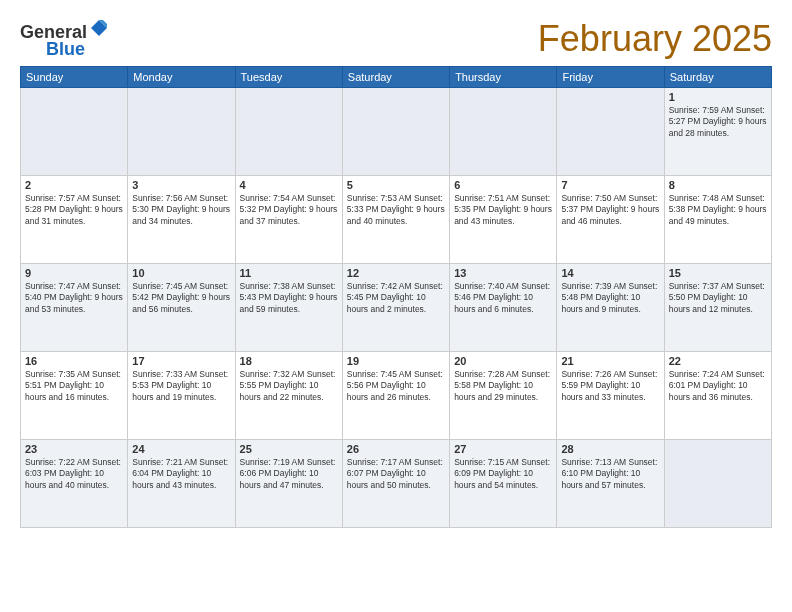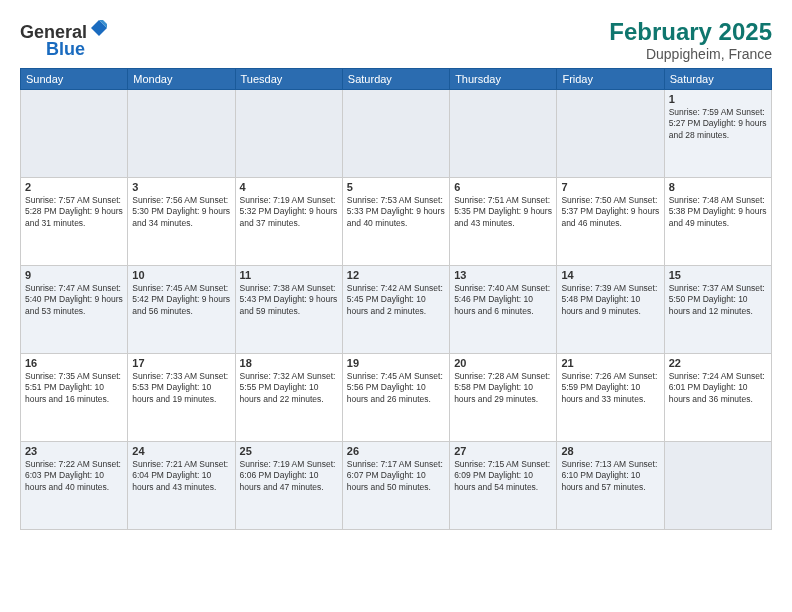--- a/index.html
+++ b/index.html
@@ -28,23 +28,23 @@
     .logo-text {
       font-size: 18px;
       font-weight: bold;
       line-height: 1.1;
     }
     .logo-general { color: #333; }
     .title-block {
       text-align: right;
     }
     .month-title {
-      font-size: 24px;
-      font-weight: bold;
-      color: #0f766e;
+      font-size: 36px;
+      font-weight: normal;
+      color: #a16207;
     }
     .location {
       font-size: 14px;
       color: #555;
     }
     .calendar {
       width: 100%;
       border-collapse: collapse;
       table-layout: fixed;
     }
@@ -102,21 +102,20 @@
                 <polygon points="14,2 18,6 18,10 10,2" fill="#3a8fd0"></polygon>
               </svg>
             </span>
           </span>
         </div>
         <div style="font-size:18px;font-weight:bold;color:#1a6bbf;margin-top:-4px;margin-left:26px;">Blue</div>
       </div>
     </div>
     <div class="title-block">
       <div class="month-title">February 2025</div>
-      <div class="location">Duppigheim, France</div>
     </div>
   </div>
 
   <table class="calendar">
     <thead>
       <tr id="weekday-header">
           <th>Sunday</th>
           <th>Monday</th>
           <th>Tuesday</th>
           <th>Saturday</th>
@@ -148,21 +147,21 @@
 Daylight: 9 hours and 31 minutes.</div>
           </td>
           <td>
             <span class="day-number">3</span>
             <div class="day-info">Sunrise: 7:56 AM
 Sunset: 5:30 PM
 Daylight: 9 hours and 34 minutes.</div>
           </td>
           <td>
             <span class="day-number">4</span>
-            <div class="day-info">Sunrise: 7:19 AM
+            <div class="day-info">Sunrise: 7:54 AM
 Sunset: 5:32 PM
 Daylight: 9 hours and 37 minutes.</div>
           </td>
           <td>
             <span class="day-number">5</span>
             <div class="day-info">Sunrise: 7:53 AM
 Sunset: 5:33 PM
 Daylight: 9 hours and 40 minutes.</div>
           </td>
           <td>

